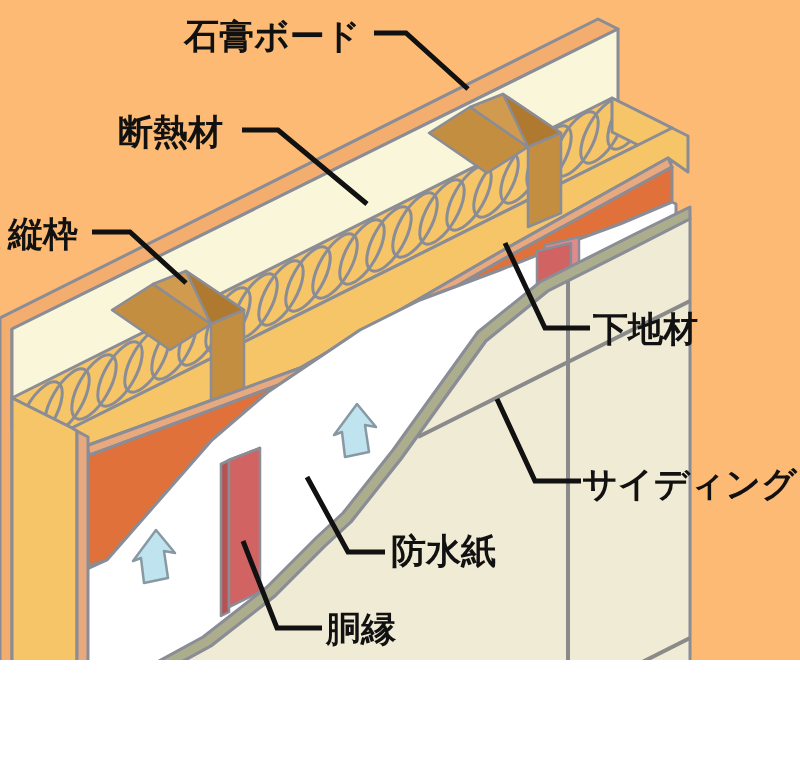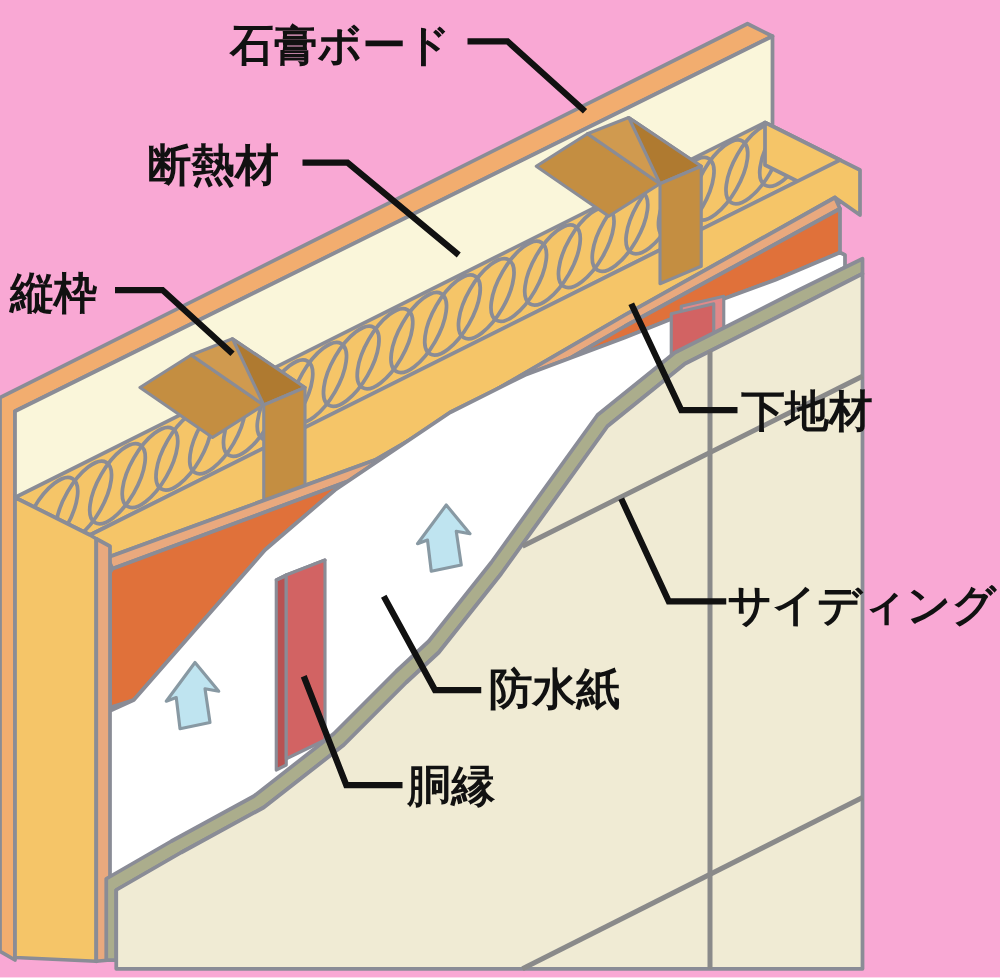--- a/index.html
+++ b/index.html
@@ -1,16 +1,16 @@
 <!DOCTYPE html>
 <html><head>
 <meta charset="utf-8">
 <style>
   html,body{margin:0;padding:0;background:#ffffff;}
-  .stage{width:800px;height:782px;position:relative;margin:0;background:#f9a8d4;overflow:hidden;}
+  .stage{width:800px;height:660px;position:relative;margin:0;background:#fdba74;overflow:hidden;}
   svg{display:block;}
   .ol{stroke:#8a8c96;stroke-width:3;stroke-linejoin:round;}
   .ol2{stroke:#8a8c96;stroke-width:2.5;stroke-linejoin:round;}
   .coil{fill:none;stroke:#8a8c96;stroke-width:3;}
   .joint{stroke:#8a8a8a;stroke-width:4;fill:none;stroke-linecap:butt;}
   .leader{fill:none;stroke:#111111;stroke-width:5;stroke-linejoin:miter;stroke-linecap:butt;}
   .lbl{font-family:"DejaVu Sans","Liberation Sans",sans-serif;font-weight:bold;font-size:35px;fill:#111111;}
 </style>
 </head>
 <body>

